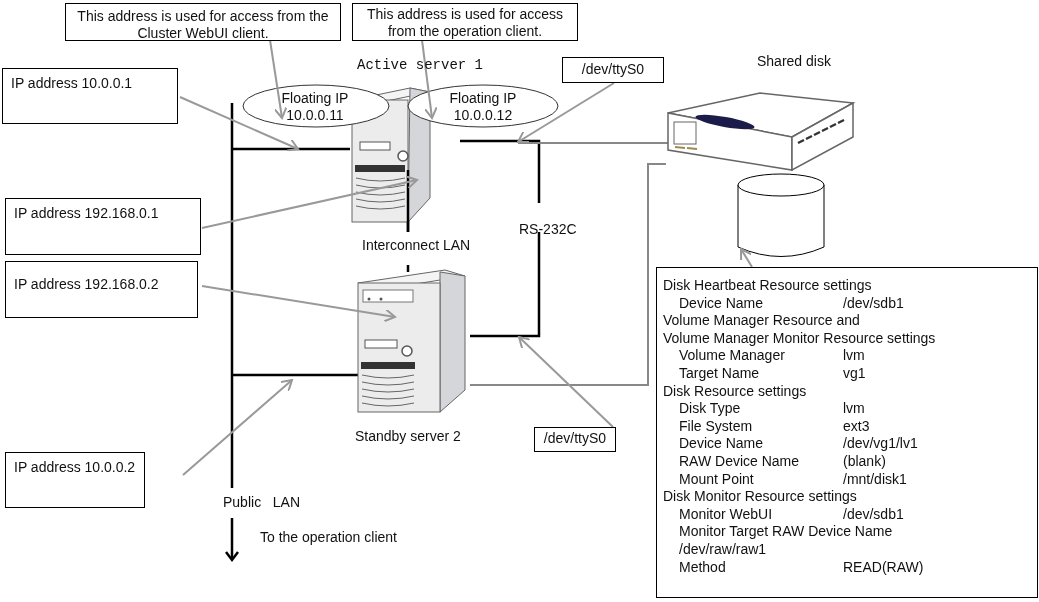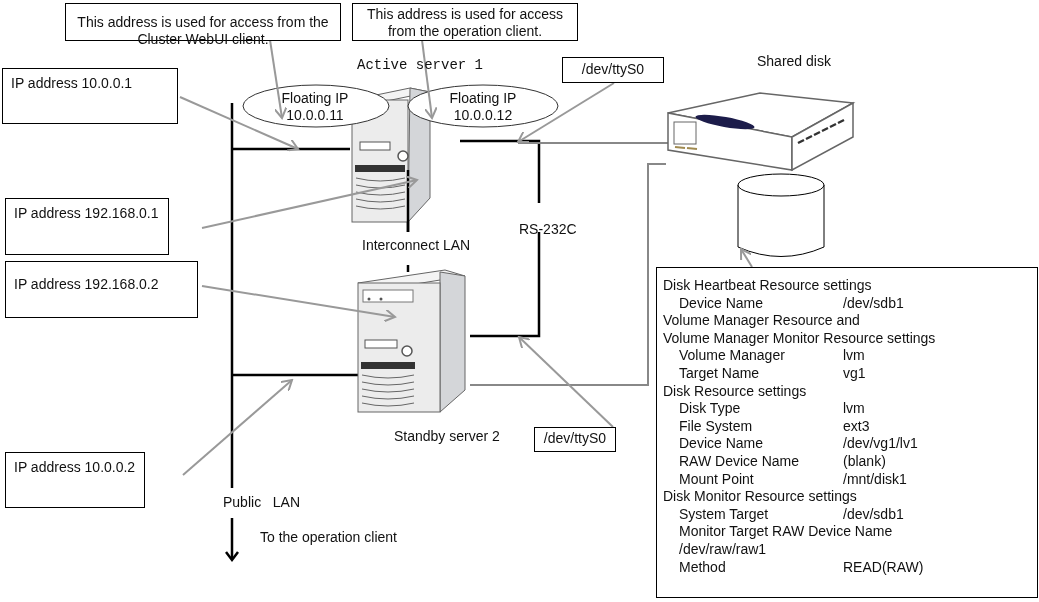--- a/index.html
+++ b/index.html
@@ -99,32 +99,32 @@
   <line x1="422" y1="40" x2="432" y2="118" stroke="#999" stroke-width="2" marker-end="url(#arrowGray)"></line>
   <line x1="180" y1="97" x2="298" y2="149" stroke="#999" stroke-width="2" marker-end="url(#arrowGray)"></line>
   <line x1="202" y1="228" x2="417" y2="180" stroke="#999" stroke-width="2" marker-end="url(#arrowGray)"></line>
   <line x1="202" y1="286" x2="395" y2="317" stroke="#999" stroke-width="2" marker-end="url(#arrowGray)"></line>
   <line x1="183" y1="475" x2="292" y2="380" stroke="#999" stroke-width="2" marker-end="url(#arrowGray)"></line>
   <line x1="614" y1="83" x2="518" y2="142" stroke="#999" stroke-width="2" marker-end="url(#arrowGray)"></line>
   <line x1="613" y1="427" x2="519" y2="337" stroke="#999" stroke-width="2" marker-end="url(#arrowGray)"></line>
   <line x1="752" y1="267" x2="741" y2="249" stroke="#999" stroke-width="2" marker-end="url(#arrowGray)"></line>
 </svg>
 
-<div class="box center" style="left:65px;top:3px;width:276px;height:38px;padding-top:10px;">
+<div class="box center" style="left:65px;top:3px;width:276px;height:38px;padding-top:4px;">
   <div>This address is used for access from the</div>
   <div>Cluster WebUI client.</div>
 </div>
 <div class="box center" style="left:352px;top:3px;width:226px;height:38px;padding-top:2px;">
   <div>This address is used for access</div>
   <div>from the operation client.</div>
 </div>
 <div class="box pad" style="left:2px;top:68px;width:176px;height:56px;">
   <span>IP address 10.0.0.1</span>
 </div>
-<div class="box pad" style="left:5px;top:198px;width:164px;height:57px;">
+<div class="box pad" style="left:5px;top:198px;width:196px;height:57px;">
   <span>IP address 192.168.0.1</span>
 </div>
 <div class="box pad" style="left:5px;top:261px;width:193px;height:57px;padding-top:14px;">
   <span>IP address 192.168.0.2</span>
 </div>
 <div class="box pad" style="left:5px;top:452px;width:140px;height:56px;">
   <span>IP address 10.0.0.2</span>
 </div>
 <div class="box center" style="left:562px;top:57px;width:102px;height:26px;padding-top:3px;">
   <span>/dev/ttyS0</span>
@@ -136,21 +136,21 @@
 <div class="oval-text" style="left:255px;top:90px;width:120px;">
   <div>Floating IP</div>
   <div>10.0.0.11</div>
 </div>
 <div class="oval-text" style="left:423px;top:90px;width:120px;">
   <div>Floating IP</div>
   <div>10.0.0.12</div>
 </div>
 
 <div class="label" style="left:357px;top:57px;font-family:Liberation Mono, monospace;">Active server 1</div>
-<div class="label" style="left:355px;top:428px;margin-left:39px;">Standby server 2</div>
+<div class="label" style="left:355px;top:428px;">Standby server 2</div>
 <div class="label" style="left:757px;top:53px;">Shared disk</div>
 <div class="label" style="left:362px;top:237px;">Interconnect LAN</div>
 <div class="label" style="left:519px;top:209px;margin-top:12px;">RS-232C</div>
 <div class="label" style="left:223px;top:494px;white-space:pre;">Public   LAN</div>
 <div class="label" style="left:260px;top:529px;">To the operation client</div>
 
 <div class="settings">
   <div class="heading">Disk Heartbeat Resource settings</div>
   <div class="row">
     <span class="k">Device Name</span>
@@ -182,21 +182,21 @@
   <div class="row">
     <span class="k">RAW Device Name</span>
     <span class="v">(blank)</span>
   </div>
   <div class="row">
     <span class="k">Mount Point</span>
     <span class="v">/mnt/disk1</span>
   </div>
   <div class="heading">Disk Monitor Resource settings</div>
   <div class="row">
-    <span class="k">System Target</span>
+    <span class="k">Monitor WebUI</span>
     <span class="v">/dev/sdb1</span>
   </div>
   <div class="full">Monitor Target RAW Device Name</div>
   <div class="full">/dev/raw/raw1</div>
   <div class="row">
     <span class="k">Method</span>
     <span class="v">READ(RAW)</span>
   </div>
 </div>
 

